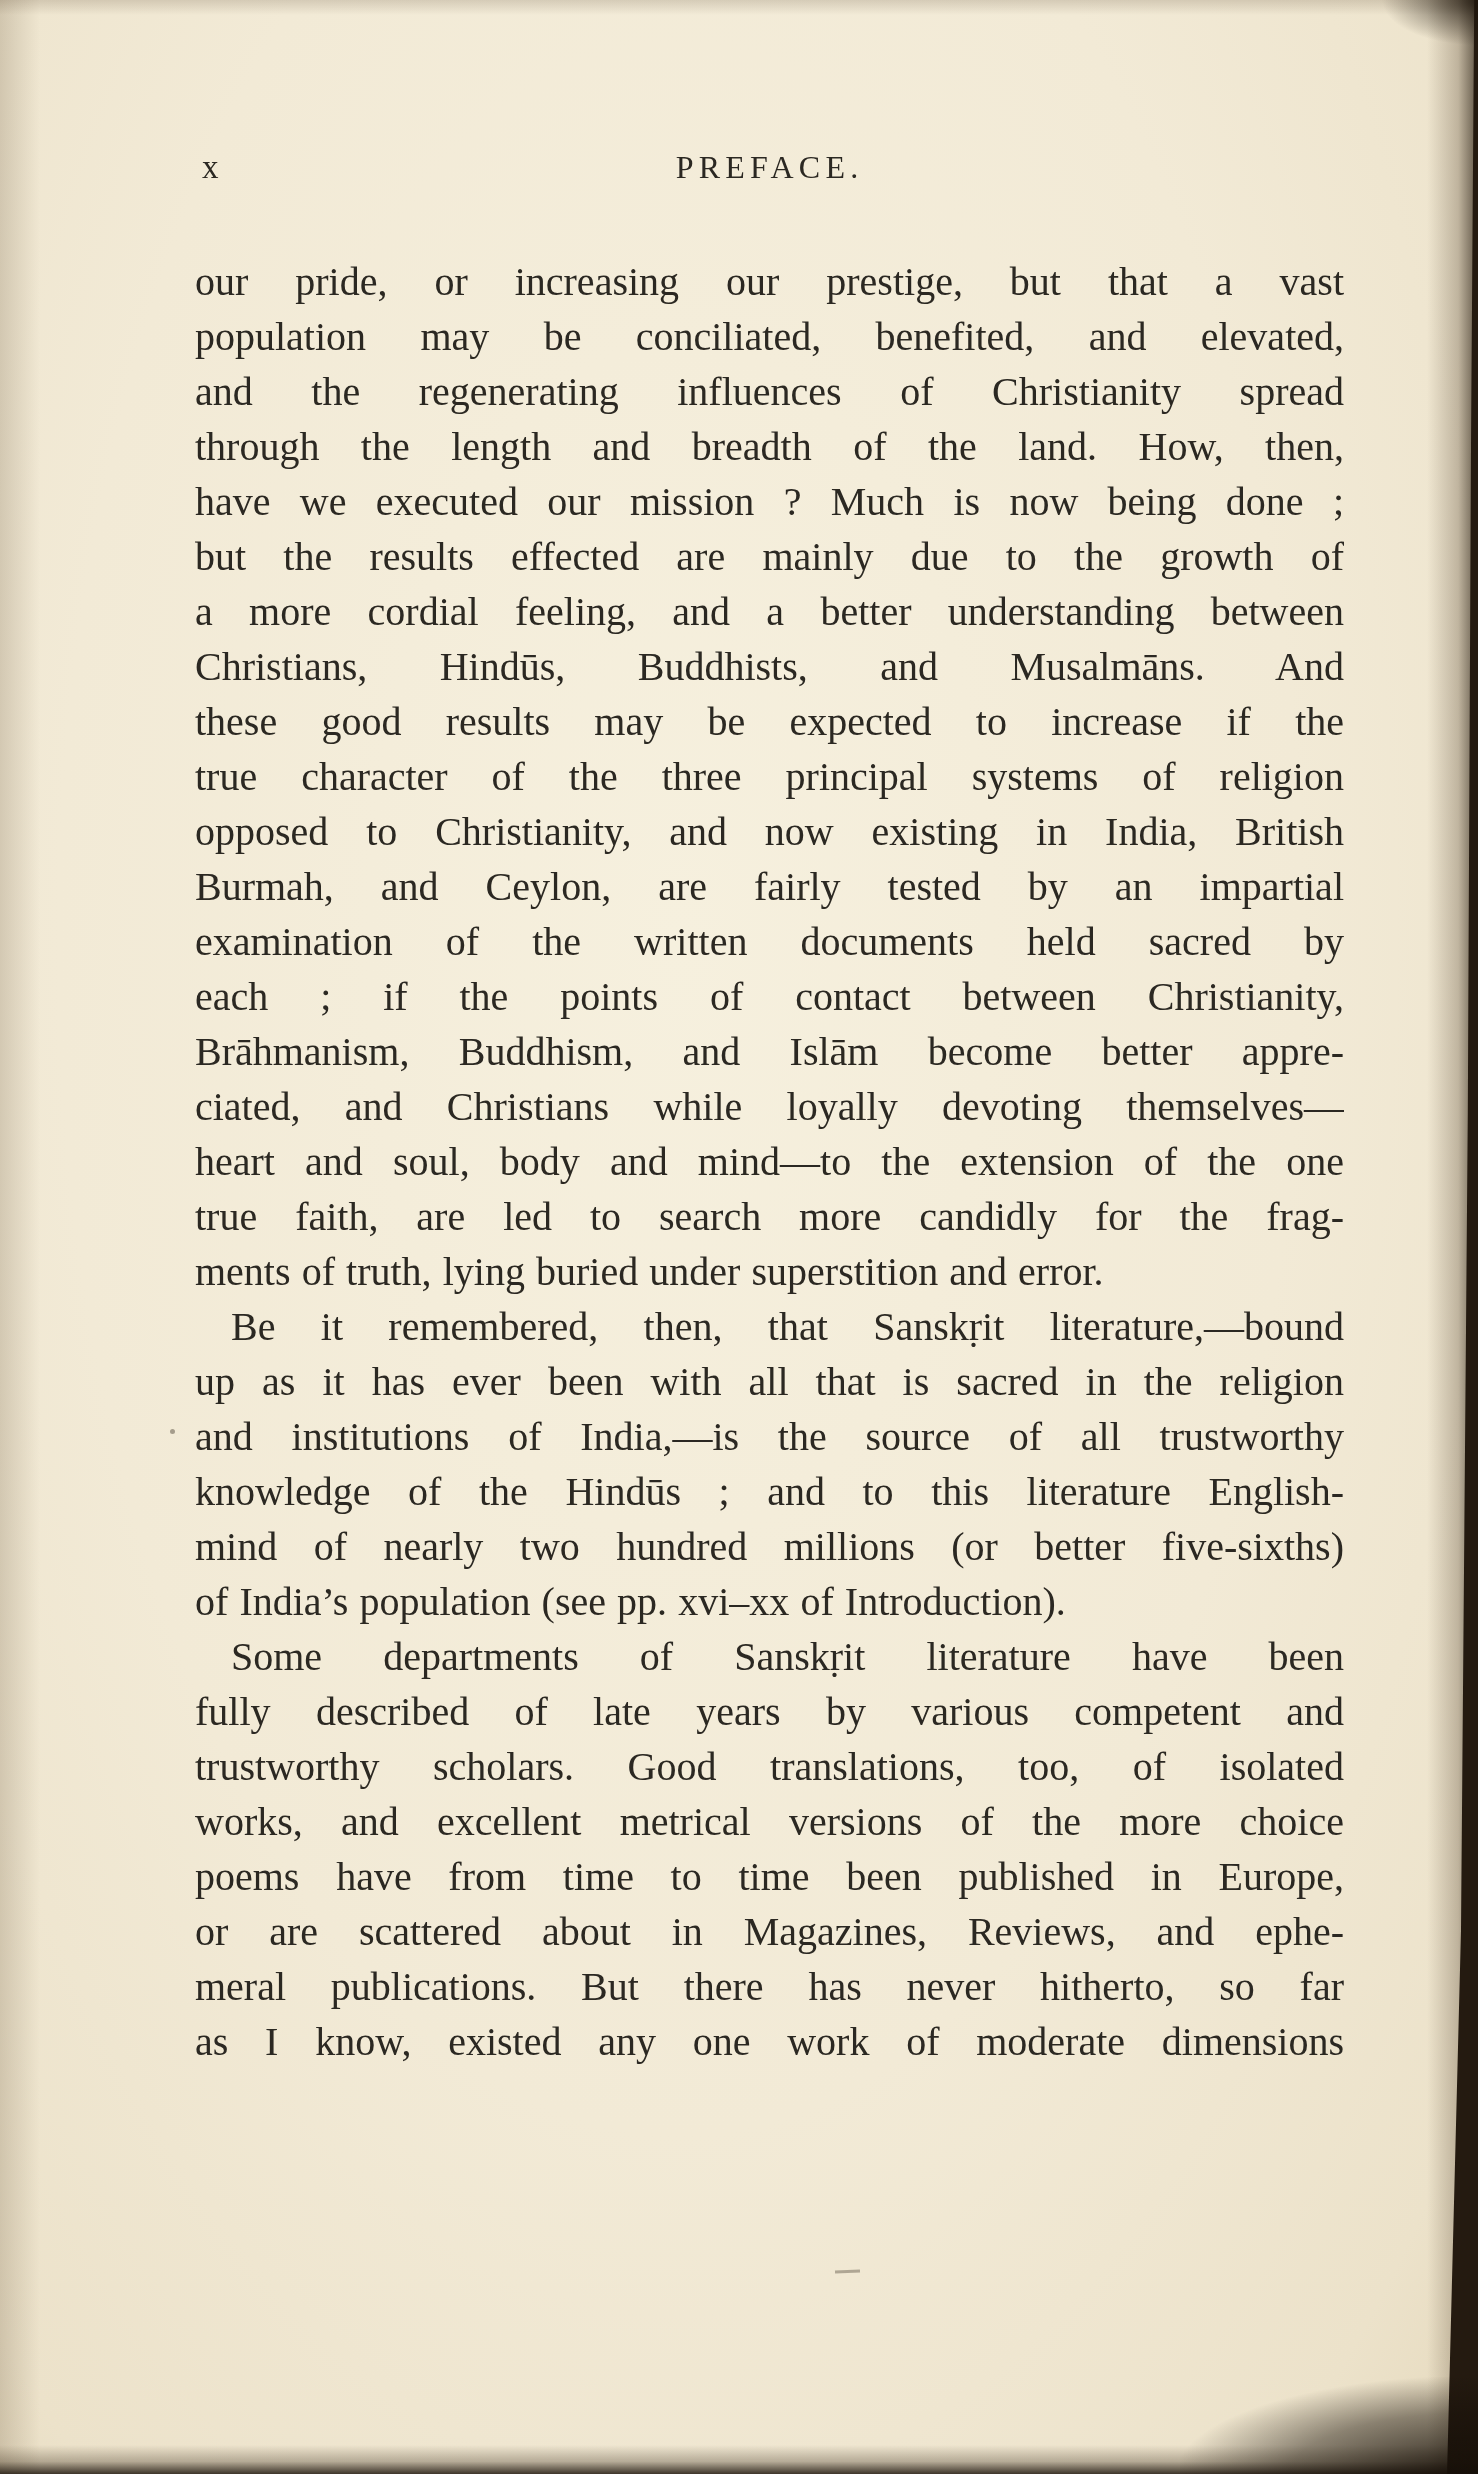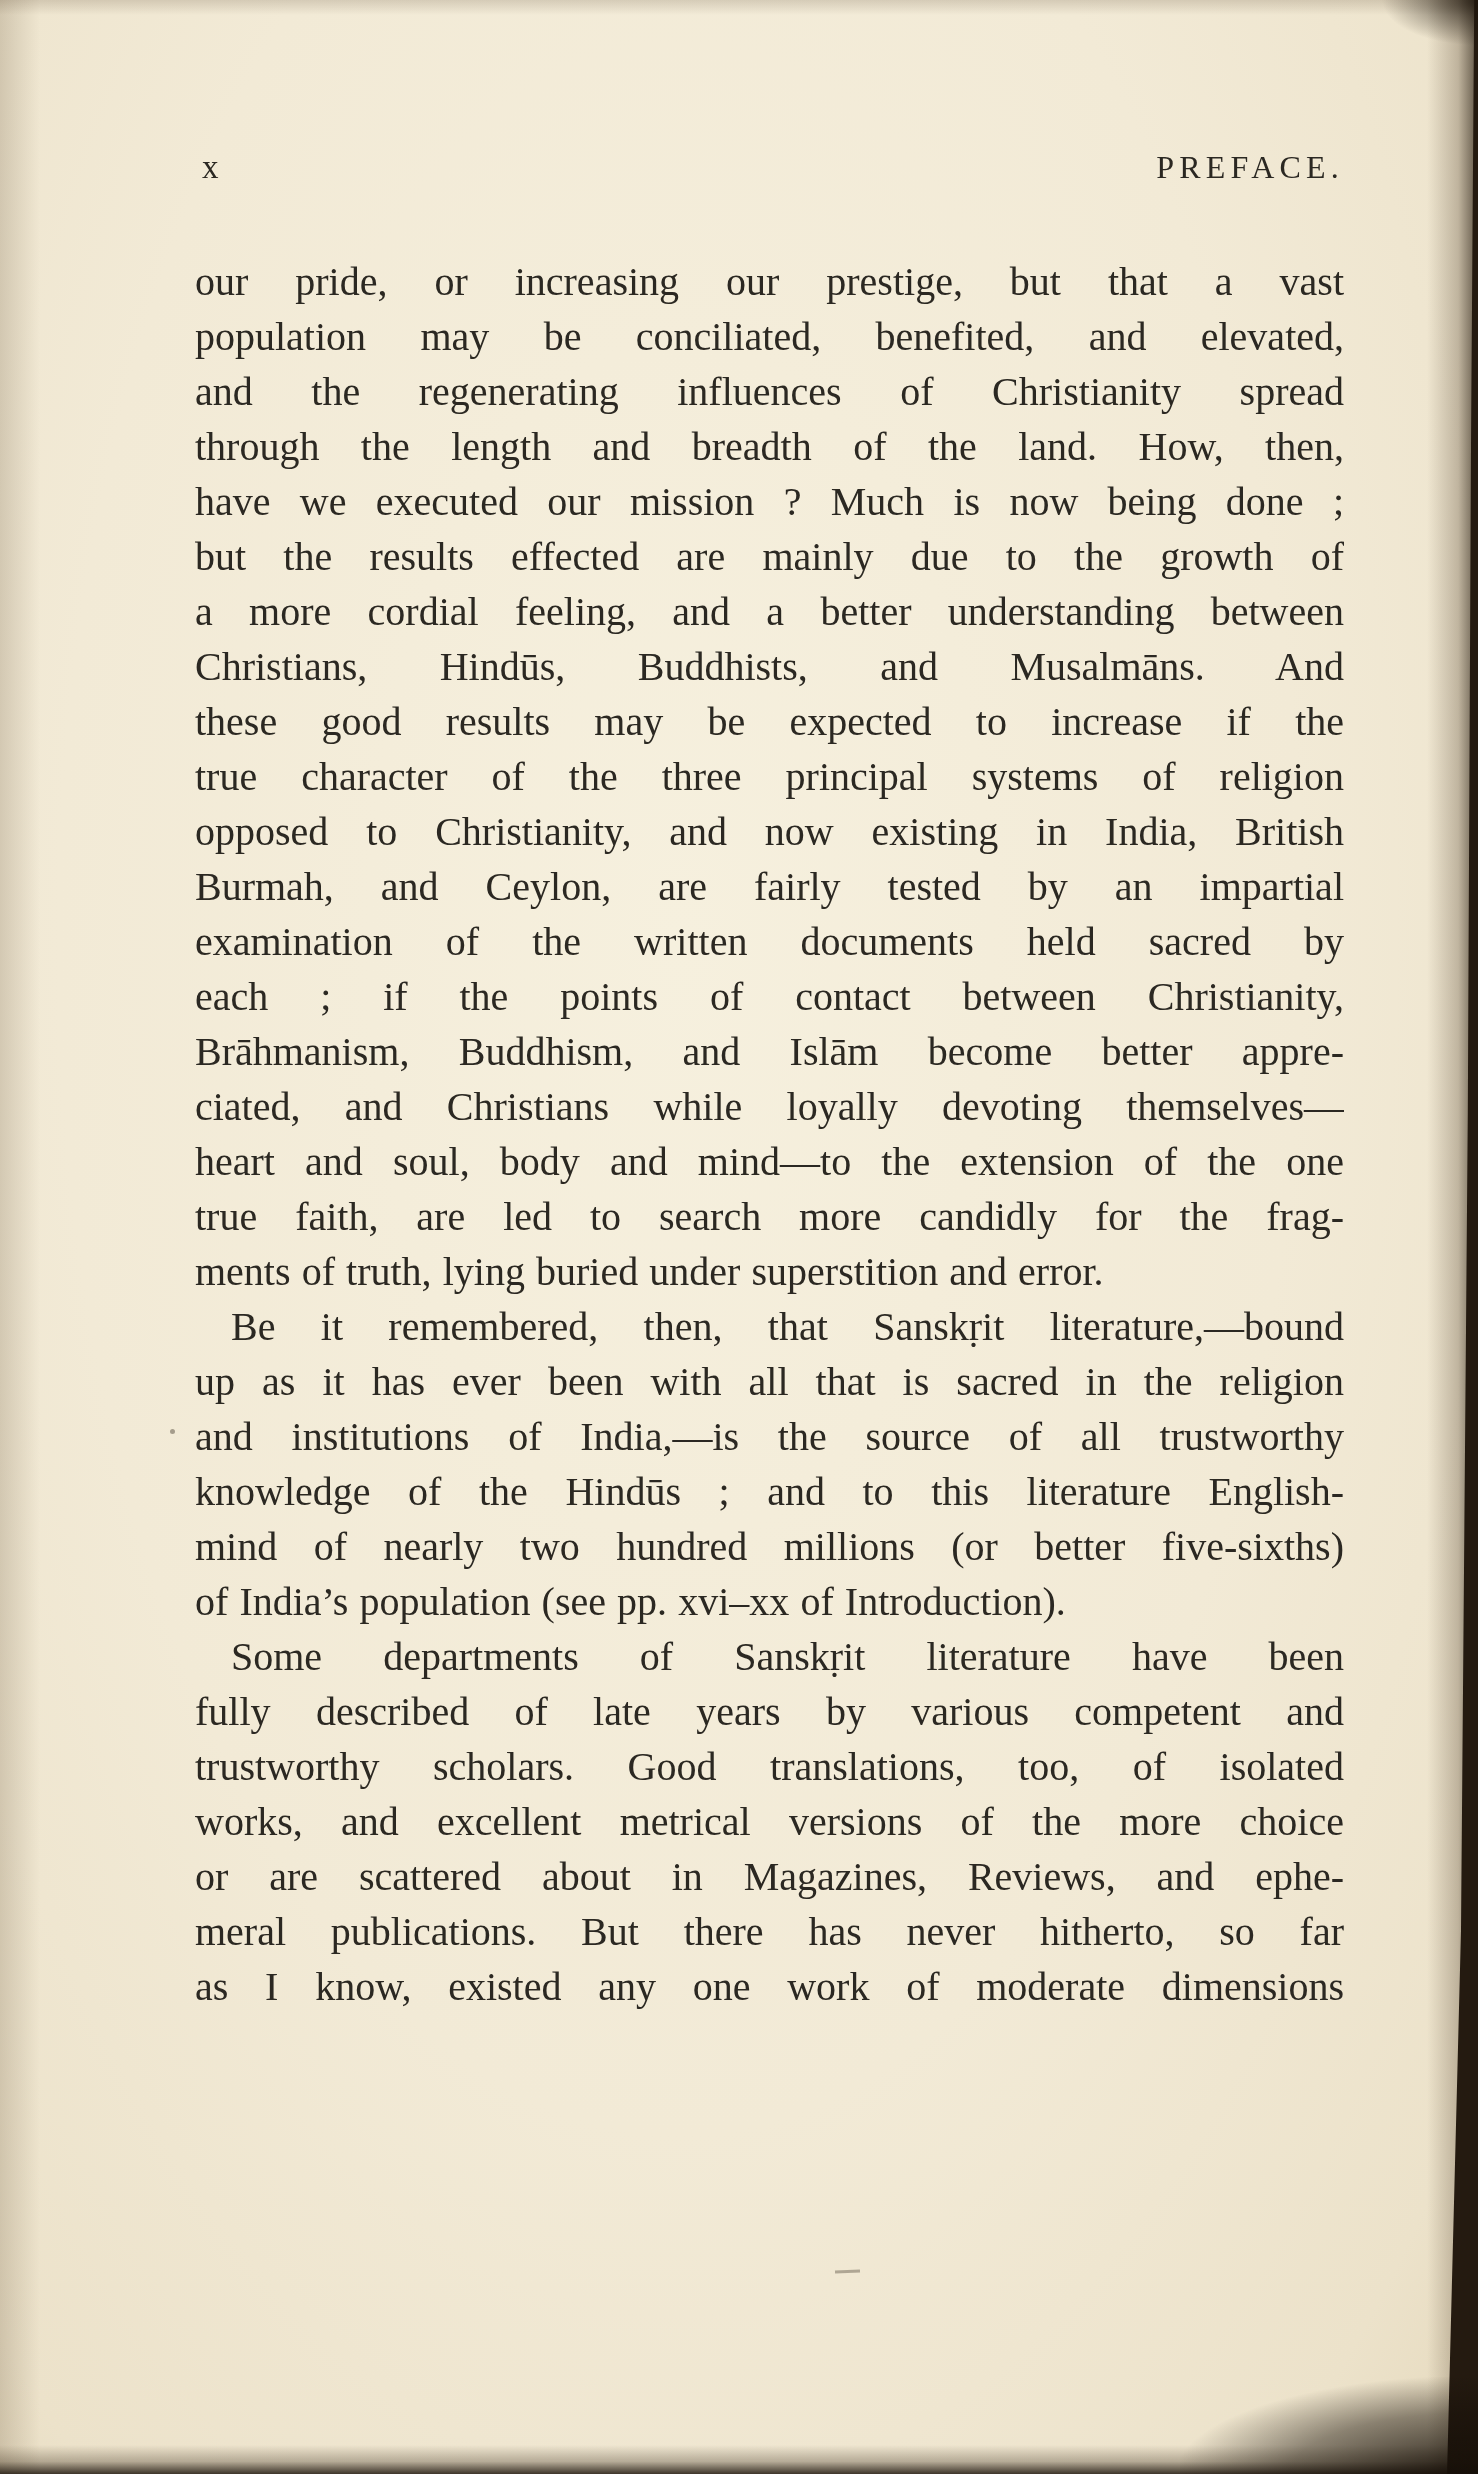--- a/index.html
+++ b/index.html
@@ -72,21 +72,21 @@
     position: absolute;
     left: 7px;
     bottom: 1.1px;
     font-size: 33px;
     letter-spacing: 1.1px;
   }
   .title {
     position: absolute;
     left: 0; right: 0;
     bottom: 1.1px;
-    text-align: right;
+    text-align: center;
     font-size: 32px;
     letter-spacing: 5.2px;
   }
   .bodytext {
     margin-top: 67px;
     font-size: 40px;
     word-spacing: 1.1px;
   }
   .line {
     height: 55px;
@@ -165,20 +165,21 @@
       <div class="line">up as it has ever been with all that is sacred in the religion</div>
       <div class="line">and institutions of India,—is the source of all trustworthy</div>
       <div class="line">knowledge of the Hindūs ; and to this literature English-</div>
       <div class="line">mind of nearly two hundred millions (or better five-sixths)</div>
       <div class="line last">of India’s population (see pp. xvi–xx of Introduction).</div>
 
       <div class="line indent">Some departments of Sanskṛit literature have been</div>
       <div class="line">fully described of late years by various competent and</div>
       <div class="line">trustworthy scholars.  Good translations, too, of isolated</div>
       <div class="line">works, and excellent metrical versions of the more choice</div>
+      <div class="line">poems have from time to time been published in Europe,</div>
       <div class="line">or are scattered about in Magazines, Reviews, and ephe-</div>
       <div class="line">meral publications.  But there has never hitherto, so far</div>
       <div class="line">as I know, existed any one work of moderate dimensions</div>
     </div>
 
   </div>
 </div>
 
 
 </body></html>

